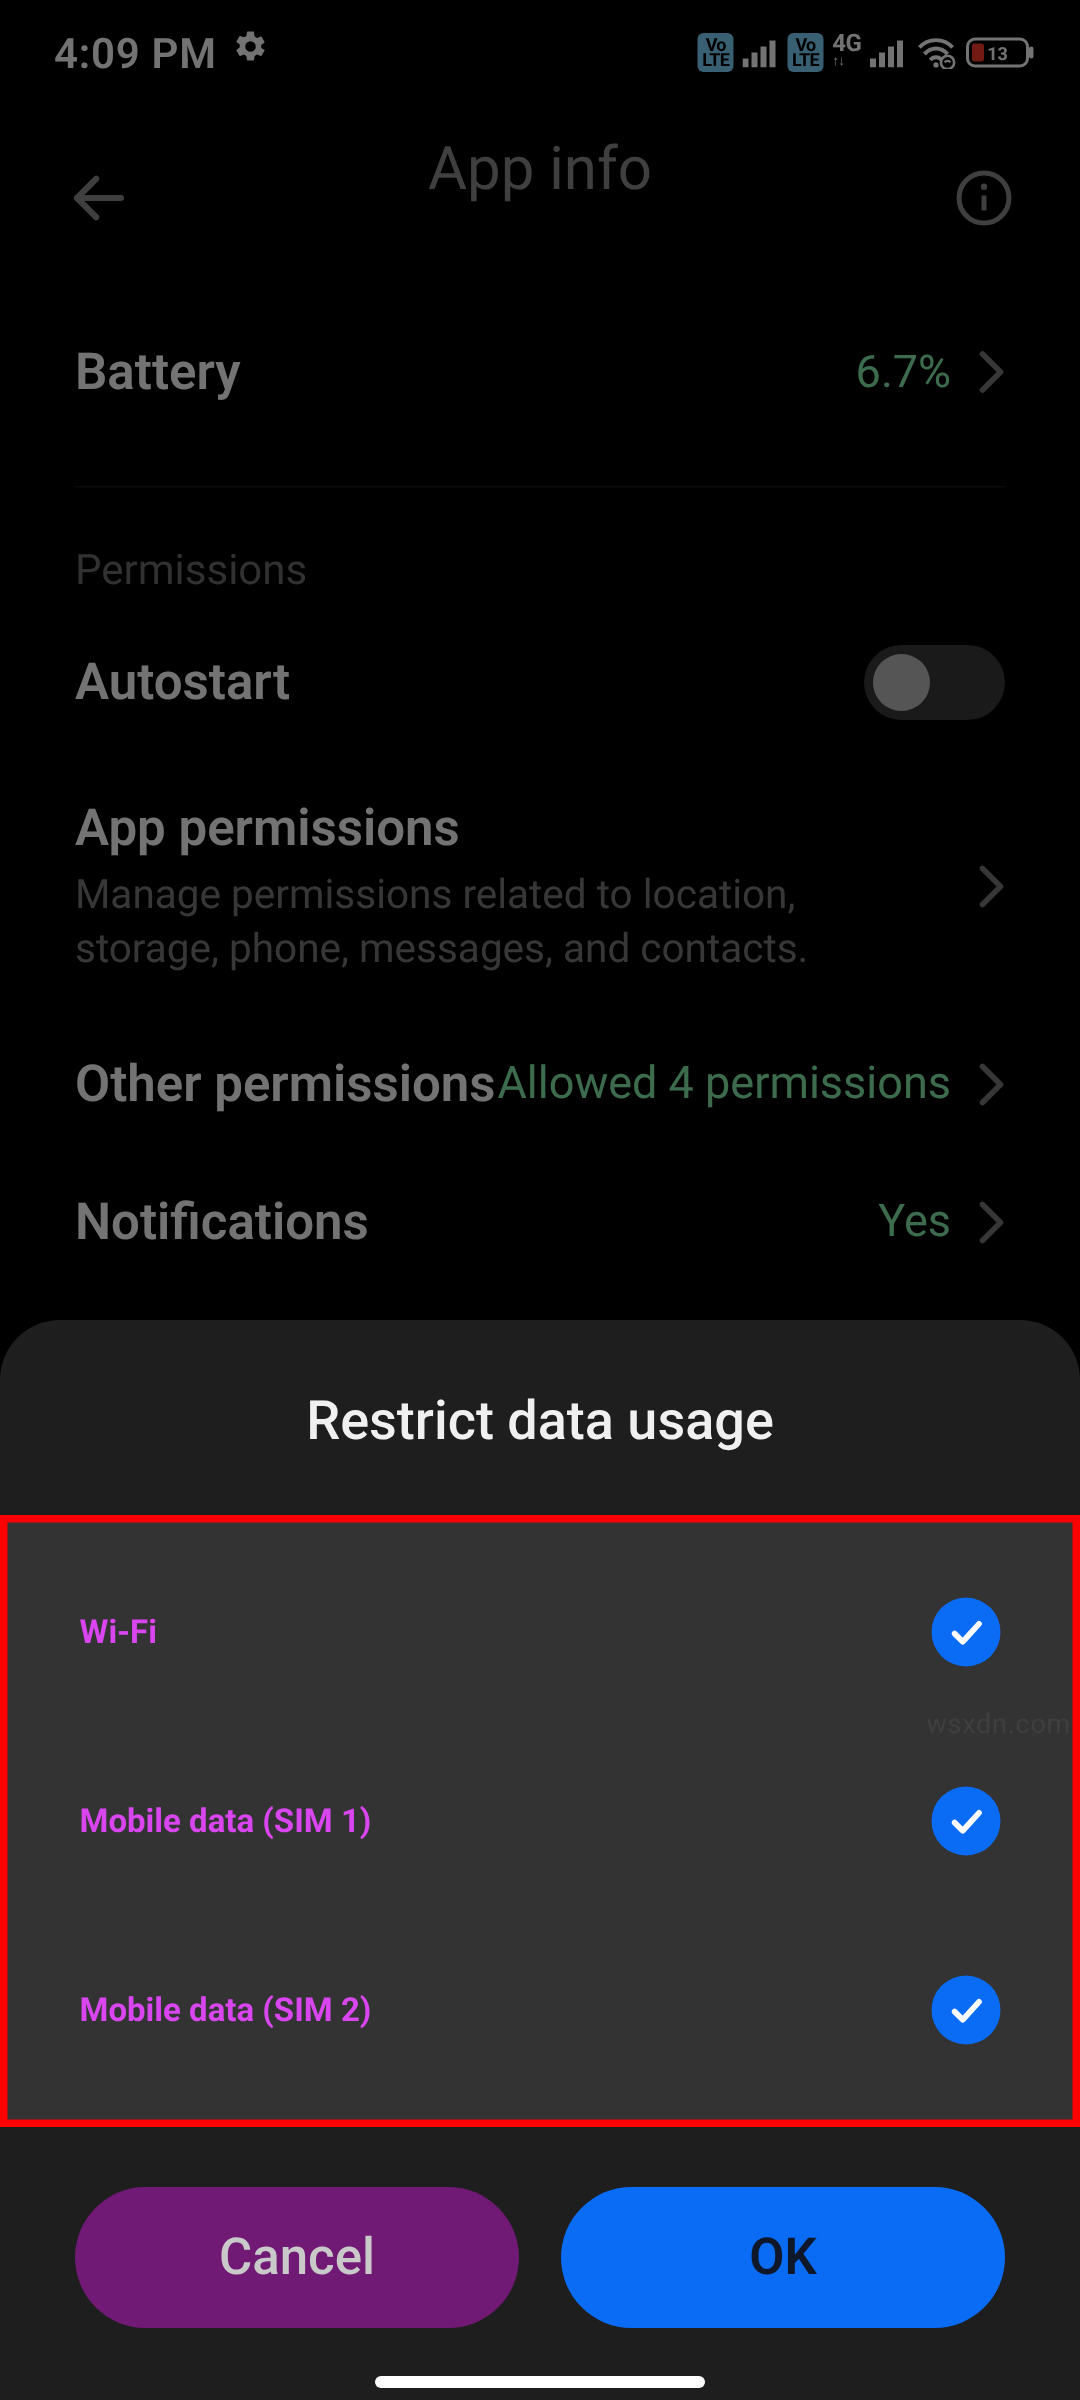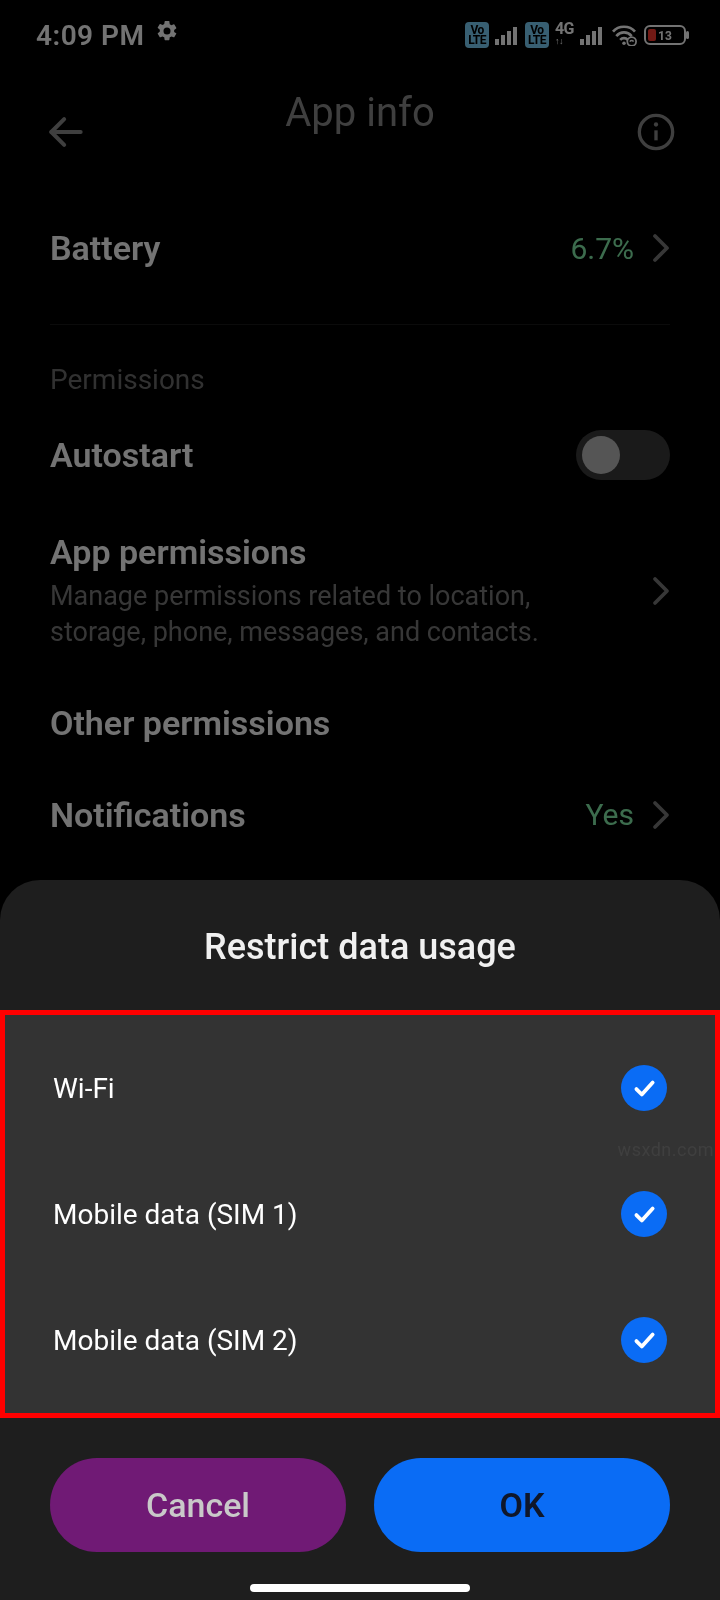--- a/index.html
+++ b/index.html
@@ -40,21 +40,21 @@
   .row.two-line { align-items:flex-start; }
   .row.two-line .left-col { display:flex; flex-direction:column; }
   .row.two-line .value { align-self:center; }
   .row .value.small { font-size:28px; max-width:320px; text-align:right; line-height:1.2; }
 
   
   .sheet { position:absolute; left:0; right:0; bottom:0; z-index:10; background:#1e1e1e; border-top-left-radius:40px; border-top-right-radius:40px; overflow:hidden; }
   .sheet-title { text-align:center; font-size:36px; font-weight:500; color:#f0f0f0; padding:46px 0 42px 0; }
   .options-area { background:#333333; border:5px solid #ff0000; margin:0; padding:10px 0; }
   .opt-row { display:flex; align-items:center; justify-content:space-between; padding:40px 48px 40px 48px; }
-  .opt-row .opt-label { font-size:28px; color:#ffffff; font-weight:400; }
+  .opt-row .opt-label { font-size:22px; color:#d946ef; font-weight:700; }
   .check { width:46px; height:46px; background:#0a6cf5; border-radius:50%; display:flex; align-items:center; justify-content:center; }
   .check svg{display:block;}
 
   .sheet-buttons { display:flex; gap:28px; padding:40px 50px 48px 50px; }
   .btn { flex:1; height:94px; border-radius:47px; display:flex; align-items:center; justify-content:center; font-size:34px; font-weight:500; }
   .btn-cancel { background:#701a75; color:#c9c9c9; }
   .btn-ok { background:#0a6cf5; color:#0f172a; font-weight:600; }
 
   
   .home-ind { position:absolute; bottom:8px; left:50%; transform:translateX(-50%); width:220px; height:8px; background:#fff; border-radius:4px; z-index:20;}
@@ -170,20 +170,28 @@
       <span class="chev">
           <svg width="18" height="30" viewBox="0 0 12 20" fill="none" stroke="#7a7a7a" stroke-width="2.5" stroke-linecap="round" stroke-linejoin="round">
             <polyline points="2 2 10 10 2 18"></polyline>
           </svg>
         </span>
     </span>
   </div>
 
   <div class="row">
     <span class="label">Other permissions</span>
+    <span class="value">
+      <span>Allowed 4 permissions</span>
+      <span class="chev">
+          <svg width="18" height="30" viewBox="0 0 12 20" fill="none" stroke="#7a7a7a" stroke-width="2.5" stroke-linecap="round" stroke-linejoin="round">
+            <polyline points="2 2 10 10 2 18"></polyline>
+          </svg>
+        </span>
+    </span>
   </div>
 
   <div class="row">
     <span class="label">Notifications</span>
     <span class="value">
       <span>Yes</span>
       <span class="chev">
           <svg width="18" height="30" viewBox="0 0 12 20" fill="none" stroke="#7a7a7a" stroke-width="2.5" stroke-linecap="round" stroke-linejoin="round">
             <polyline points="2 2 10 10 2 18"></polyline>
           </svg>

